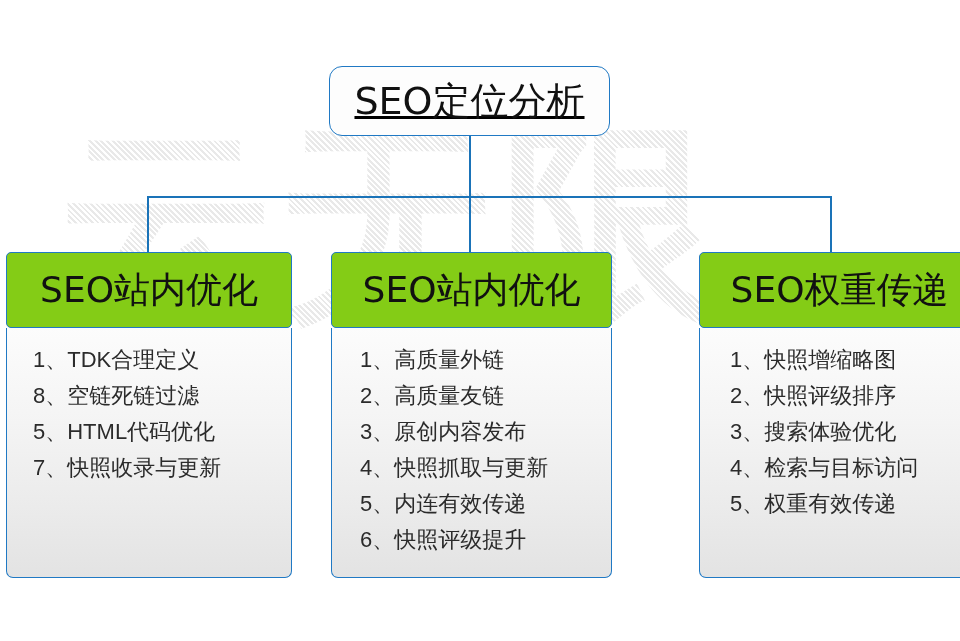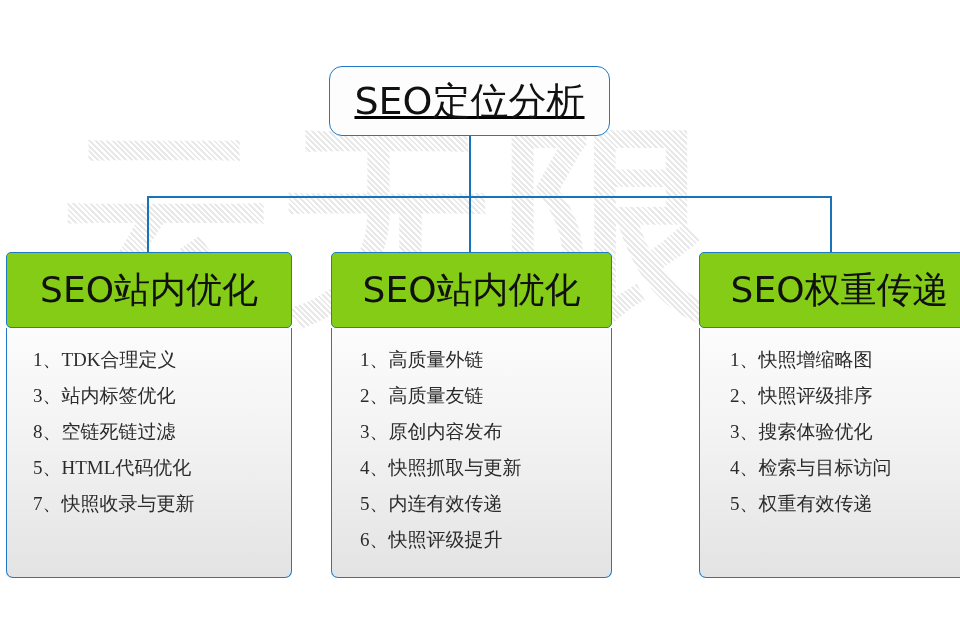--- a/index.html
+++ b/index.html
@@ -132,25 +132,25 @@
     justify-content: flex-start;
   }
 
   .col-body .items {
     padding-left: 26px;
   }
   .col-3 .col-body .items { padding-left: 30px; }
   .col-2 .col-body .items { padding-left: 28px; }
 
   .item-row {
-    font-size: 19px;
+    font-size: 22px;
     line-height: 36px;
     color: #2b2b2b;
     white-space: nowrap;
-    font-family: Liberation Serif, serif;
+    font-family: Liberation Sans, sans-serif;
   }
 </style>
 </head>
 <body>
 
 <div id="canvas">
 
   <div id="watermark">
     <div class="wm-text">云无限</div>
   </div>
@@ -165,21 +165,20 @@
     <div class="node-title">SEO定位分析</div>
   </div>
 
   <div class="column col-1">
     <div class="col-header">
       <div class="col-title">SEO站内优化</div>
     </div>
     <div class="col-body">
       <div class="items">
         <div class="item-row">1、TDK合理定义</div>
-        <div class="item-row">3、站内标签优化</div>
         <div class="item-row">8、空链死链过滤</div>
         <div class="item-row">5、HTML代码优化</div>
         <div class="item-row">7、快照收录与更新</div>
       </div>
     </div>
   </div>
 
   <div class="column col-2">
     <div class="col-header">
       <div class="col-title">SEO站内优化</div>

